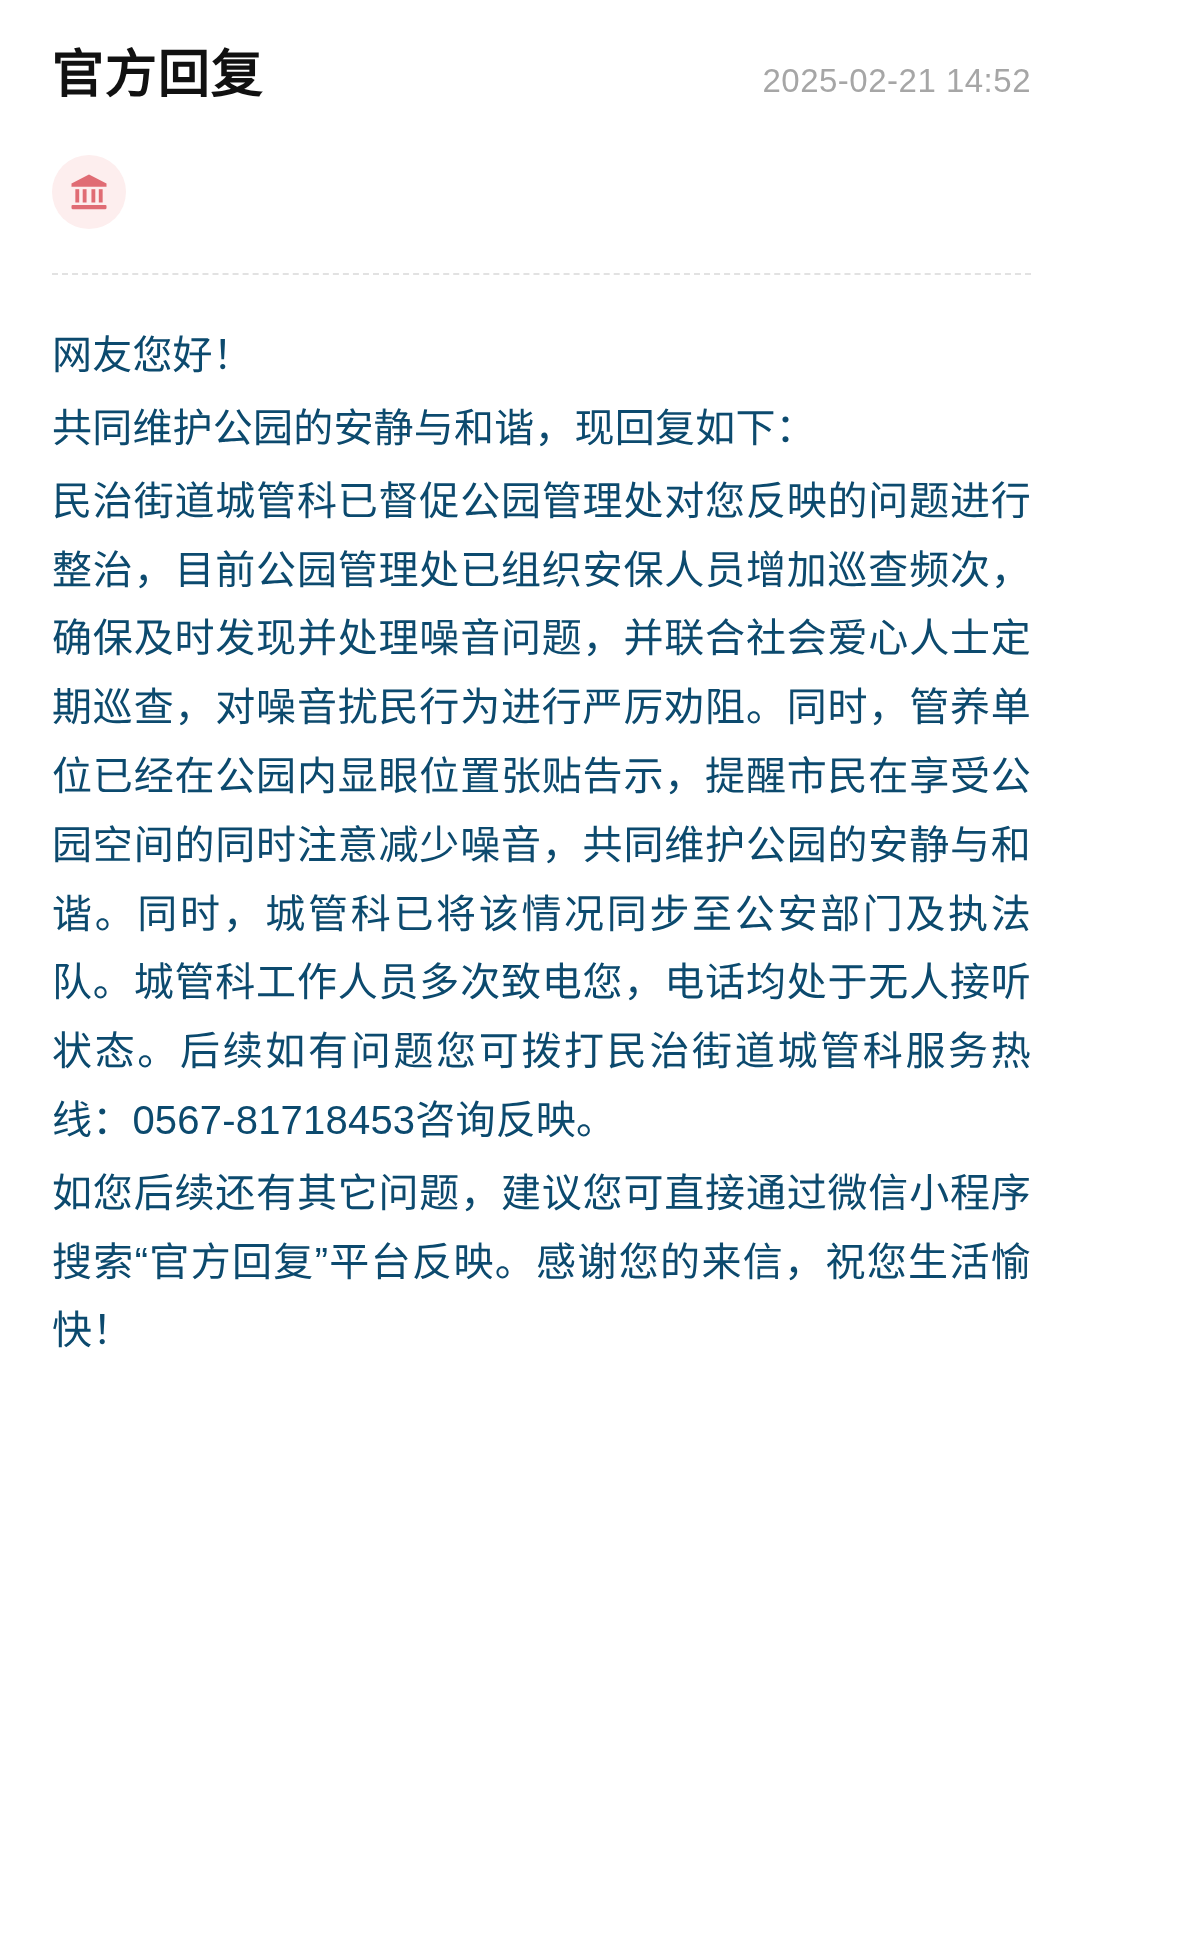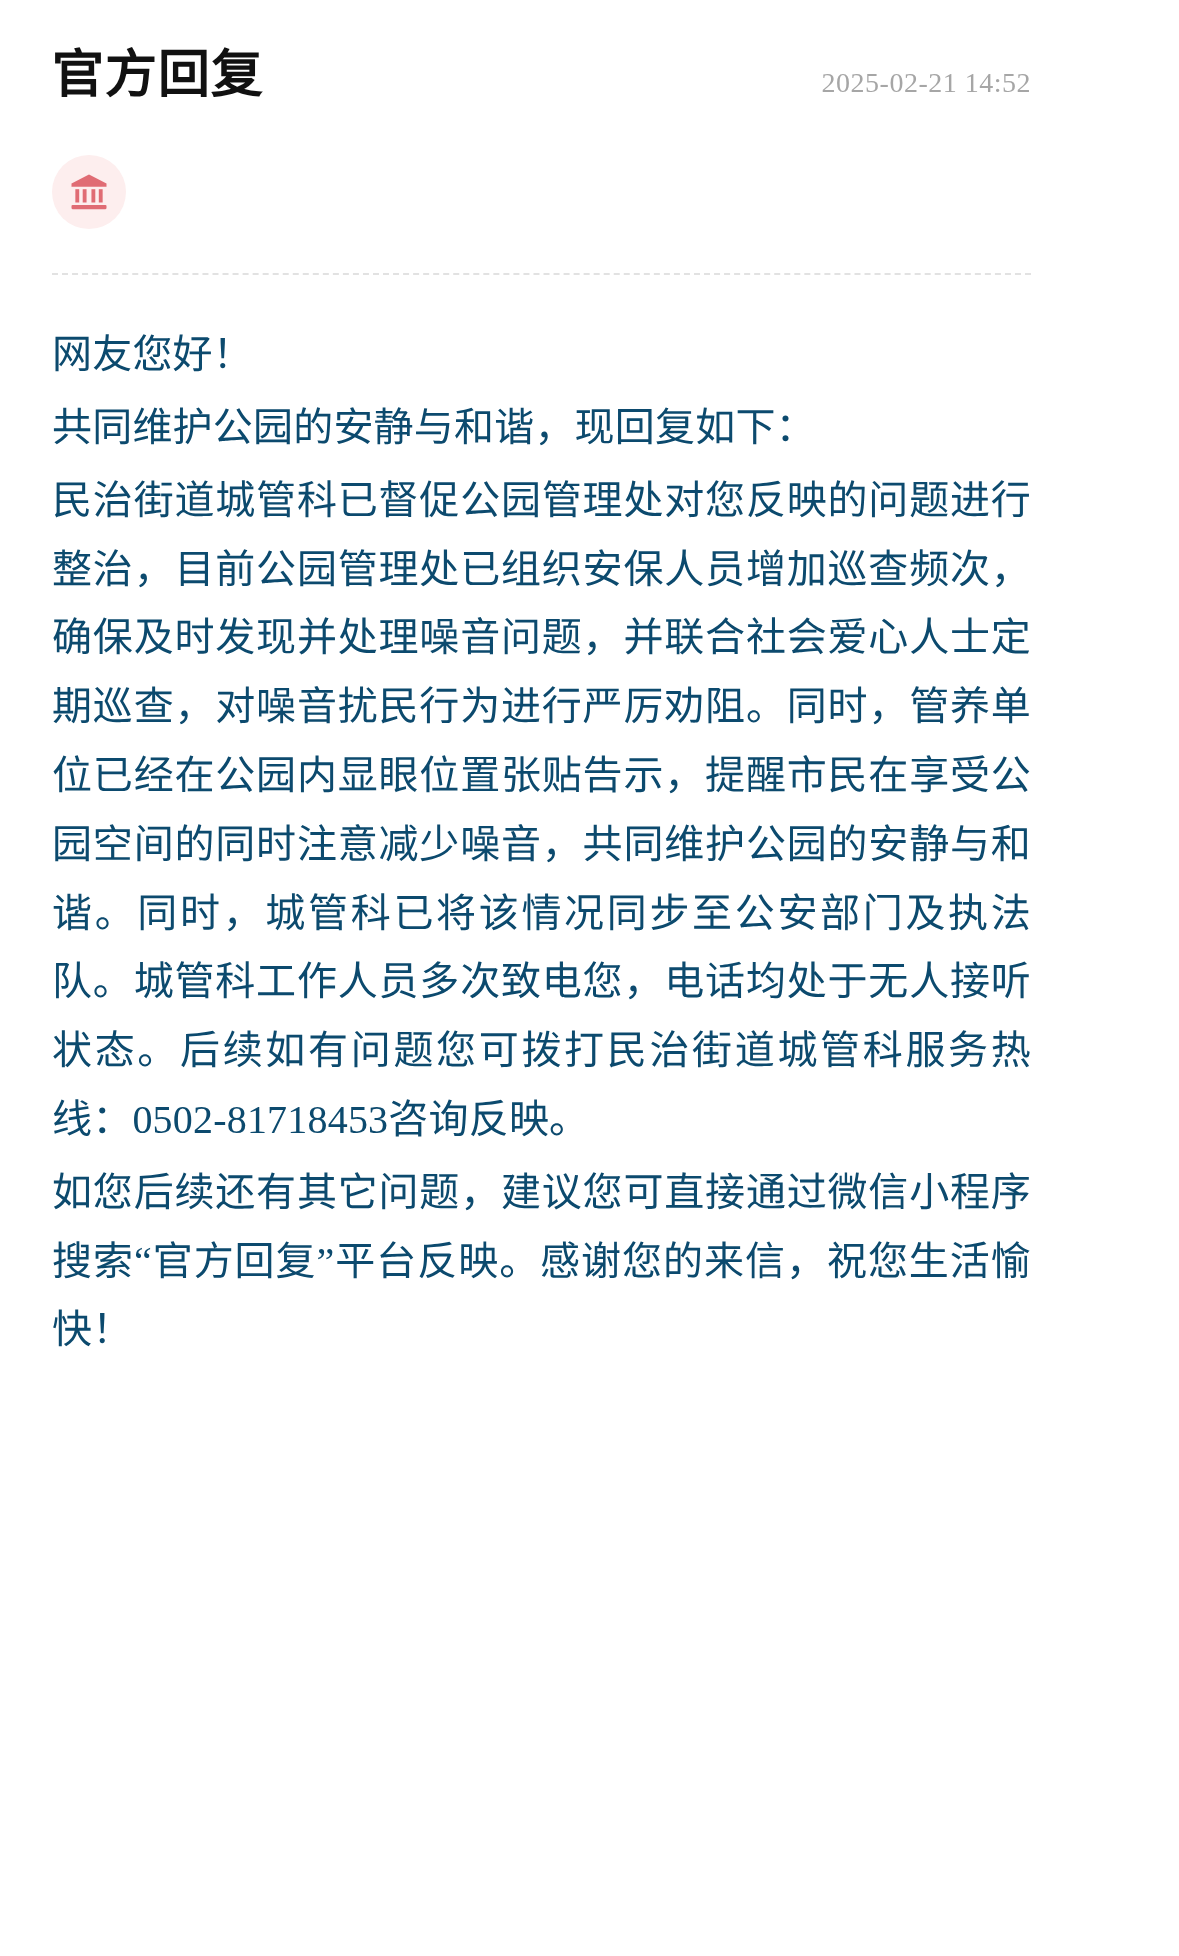--- a/index.html
+++ b/index.html
@@ -14,39 +14,38 @@
     color: #1a1a1a;
     -webkit-font-smoothing: antialiased;
   }
 
   .page {
     box-sizing: border-box;
     width: 1083px;
     min-height: 1956px;
     padding: 40px 52px 20px 52px;
     background: #ffffff;
-    font-family: Liberation Serif, serif;
   }
 
   
   .header-row {
     display: flex;
     align-items: baseline;
     justify-content: space-between;
     padding: 6px 0 0 0;
   }
   .reply-title {
     font-size: 52px;
     font-weight: 700;
     letter-spacing: 1px;
     color: #111111;
     line-height: 1.1;
   }
   .reply-time {
-    font-size: 28px;
+    font-size: 33px;
     color: #a6a6a6;
     font-weight: 400;
     letter-spacing: 0.5px;
     white-space: nowrap;
   }
 
   
   .org-row {
     display: flex;
     align-items: center;
@@ -123,17 +122,17 @@
         </svg>
       </span>
     </div>
   </div>
 
   <hr class="divider">
 
   <div class="body-text">
     <p class="para-block">网友您好！</p>
     <p class="para-block">共同维护公园的安静与和谐，现回复如下：</p>
-    <p class="para-block">民治街道城管科已督促公园管理处对您反映的问题进行整治，目前公园管理处已组织安保人员增加巡查频次，确保及时发现并处理噪音问题，并联合社会爱心人士定期巡查，对噪音扰民行为进行严厉劝阻。同时，管养单位已经在公园内显眼位置张贴告示，提醒市民在享受公园空间的同时注意减少噪音，共同维护公园的安静与和谐。同时，城管科已将该情况同步至公安部门及执法队。城管科工作人员多次致电您，电话均处于无人接听状态。后续如有问题您可拨打民治街道城管科服务热线：0502-81718453咨询反映。</p>
+    <p class="para-block">民治街道城管科已督促公园管理处对您反映的问题进行整治，目前公园管理处已组织安保人员增加巡查频次，确保及时发现并处理噪音问题，并联合社会爱心人士定期巡查，对噪音扰民行为进行严厉劝阻。同时，管养单位已经在公园内显眼位置张贴告示，提醒市民在享受公园空间的同时注意减少噪音，共同维护公园的安静与和谐。同时，城管科已将该情况同步至公安部门及执法队。城管科工作人员多次致电您，电话均处于无人接听状态。后续如有问题您可拨打民治街道城管科服务热线：0567-81718453咨询反映。</p>
     <p class="para-block">如您后续还有其它问题，建议您可直接通过微信小程序搜索“官方回复”平台反映。感谢您的来信，祝您生活愉快！</p>
   </div>
 
 </div>
 
 </body></html>

